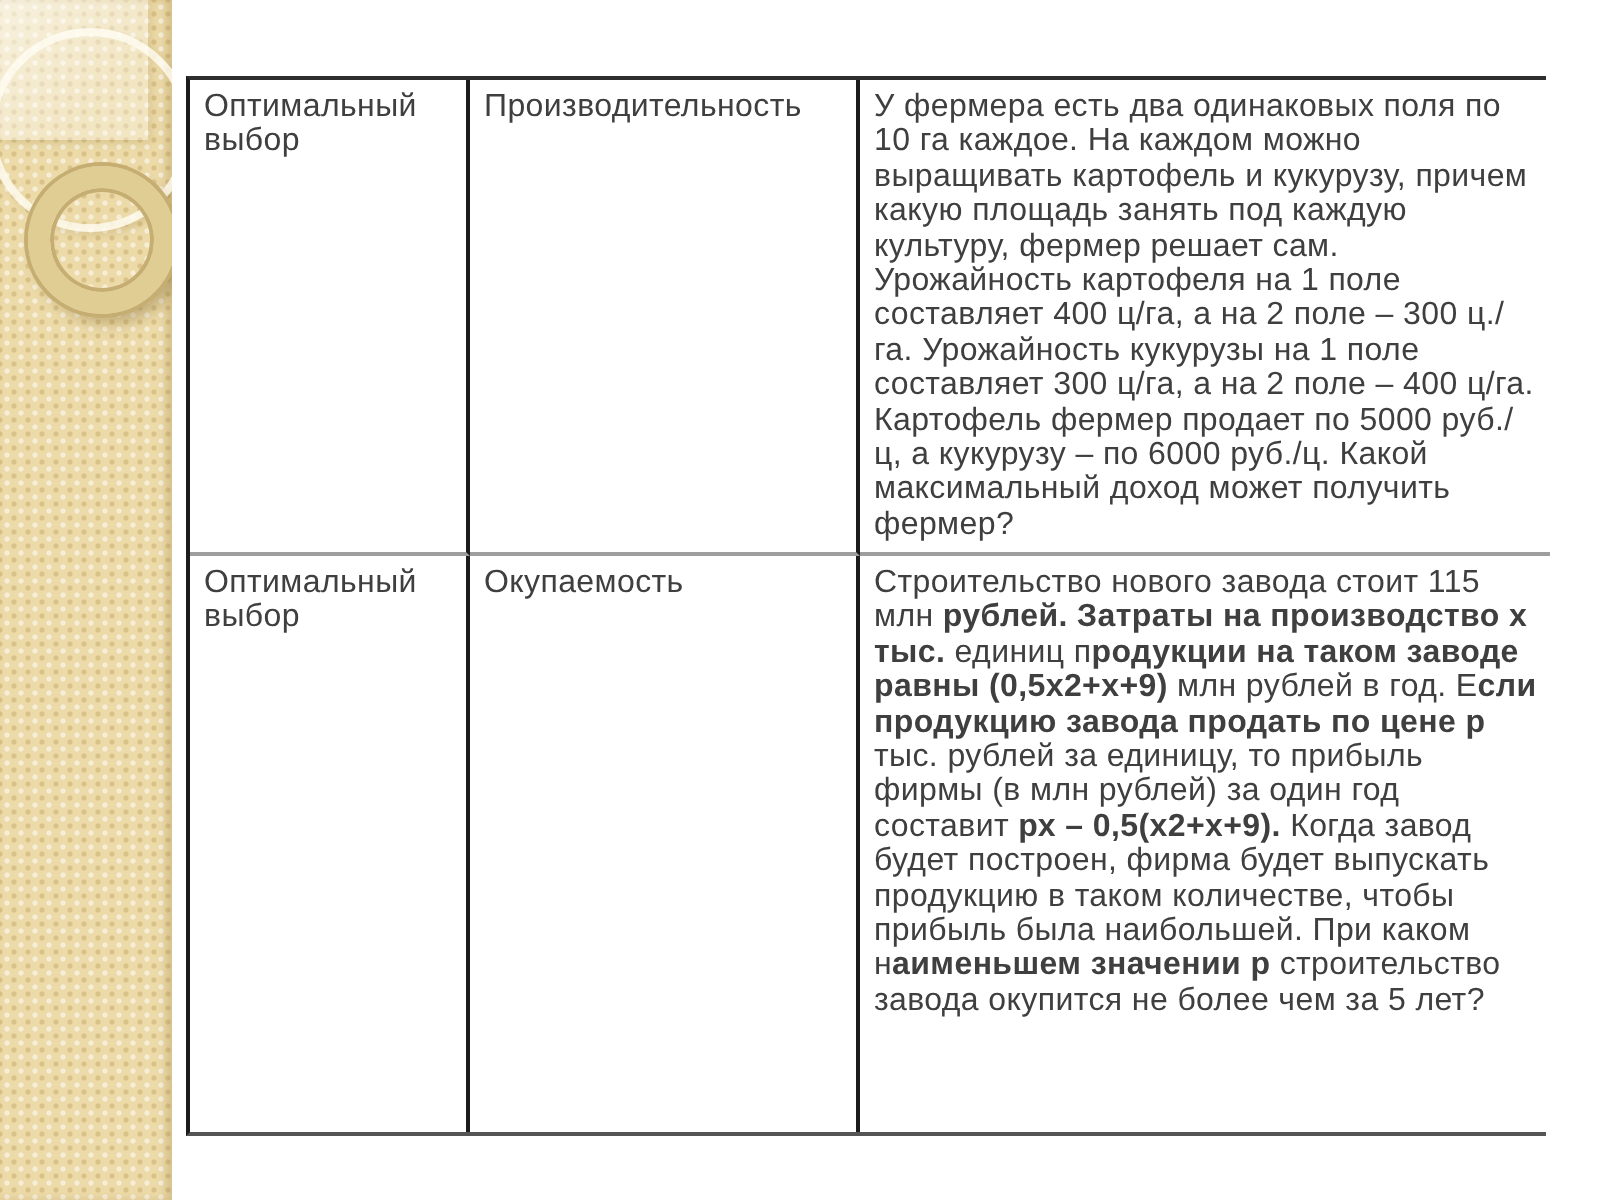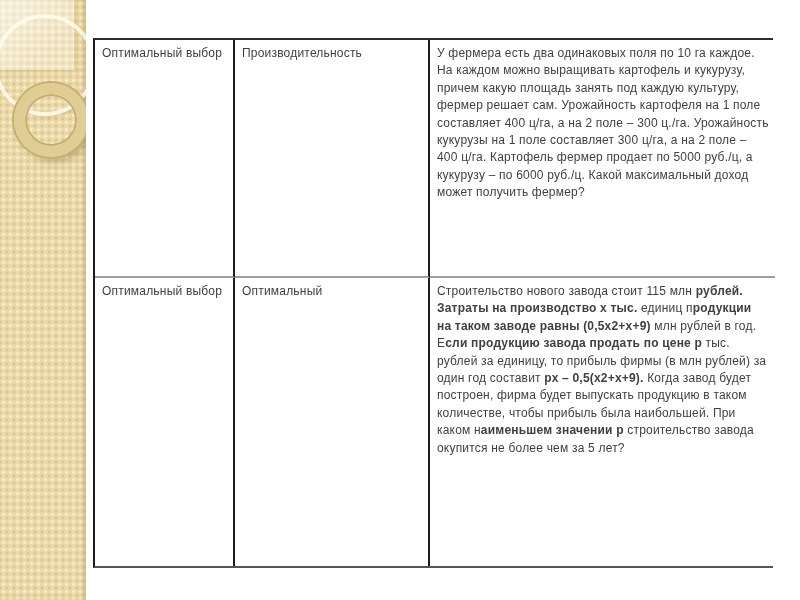--- a/index.html
+++ b/index.html
@@ -50,21 +50,21 @@
     display:grid;
     grid-template-columns:140px 195px 345px;
     grid-template-rows:238px 288px;
     border-top:2px solid #2e2e2e;
     border-left:2px solid #1c1c1c;
     border-bottom:2px solid #555555;
     background:#ffffff;
   }
   .cell {
     padding:5px 6px 4px 7px;
-    font-size:12px;
+    font-size:16px;
     line-height:17.4px;
     letter-spacing:0.2px;
     color:#3f3f3f;
     overflow:hidden;
   }
   .cell.c1, .cell.c2 { border-right:2px solid #1c1c1c; }
   .row1 > .cell { border-bottom:2px solid #9e9e9e; }
   .row { display:contents; }
   .cell b { font-weight:bold; }
 </style>
@@ -80,18 +80,18 @@
   </div>
 
   <div class="task-table">
     <div class="row row1">
       <div class="cell c1">Оптимальный выбор</div>
       <div class="cell c2">Производительность</div>
       <div class="cell c3"><span>У фермера есть два одинаковых поля по 10 га каждое. На каждом можно выращивать картофель и кукурузу, причем какую площадь занять под каждую культуру, фермер решает сам. Урожайность картофеля на 1 поле составляет 400 ц/га, а на 2 поле – 300 ц./га. Урожайность кукурузы на 1 поле составляет 300 ц/га, а на 2 поле – 400 ц/га. Картофель фермер продает по 5000 руб./ц, а кукурузу – по 6000 руб./ц. Какой максимальный доход может получить фермер?</span></div>
     </div>
     <div class="row row2">
       <div class="cell c1">Оптимальный выбор</div>
-      <div class="cell c2">Оптимальный</div>
+      <div class="cell c2">Окупаемость</div>
       <div class="cell c3"><span>Строительство нового завода стоит 115 млн </span><b>рублей. Затраты на производство х тыс.</b><span> единиц п</span><b>родукции на таком заводе равны (0,5х2+х+9)</b><span> млн рублей в год. Е</span><b>сли продукцию завода продать по цене р</b><span> тыс. рублей за единицу, то прибыль фирмы (в млн рублей) за один год составит </span><b>рх – 0,5(х2+х+9).</b><span> Когда завод будет построен, фирма будет выпускать продукцию в таком количестве, чтобы прибыль была наибольшей. При каком н</span><b>аименьшем значении р</b><span> строительство завода окупится не более чем за 5 лет?</span></div>
     </div>
   </div>
 
 </div>
 
 </body></html>

